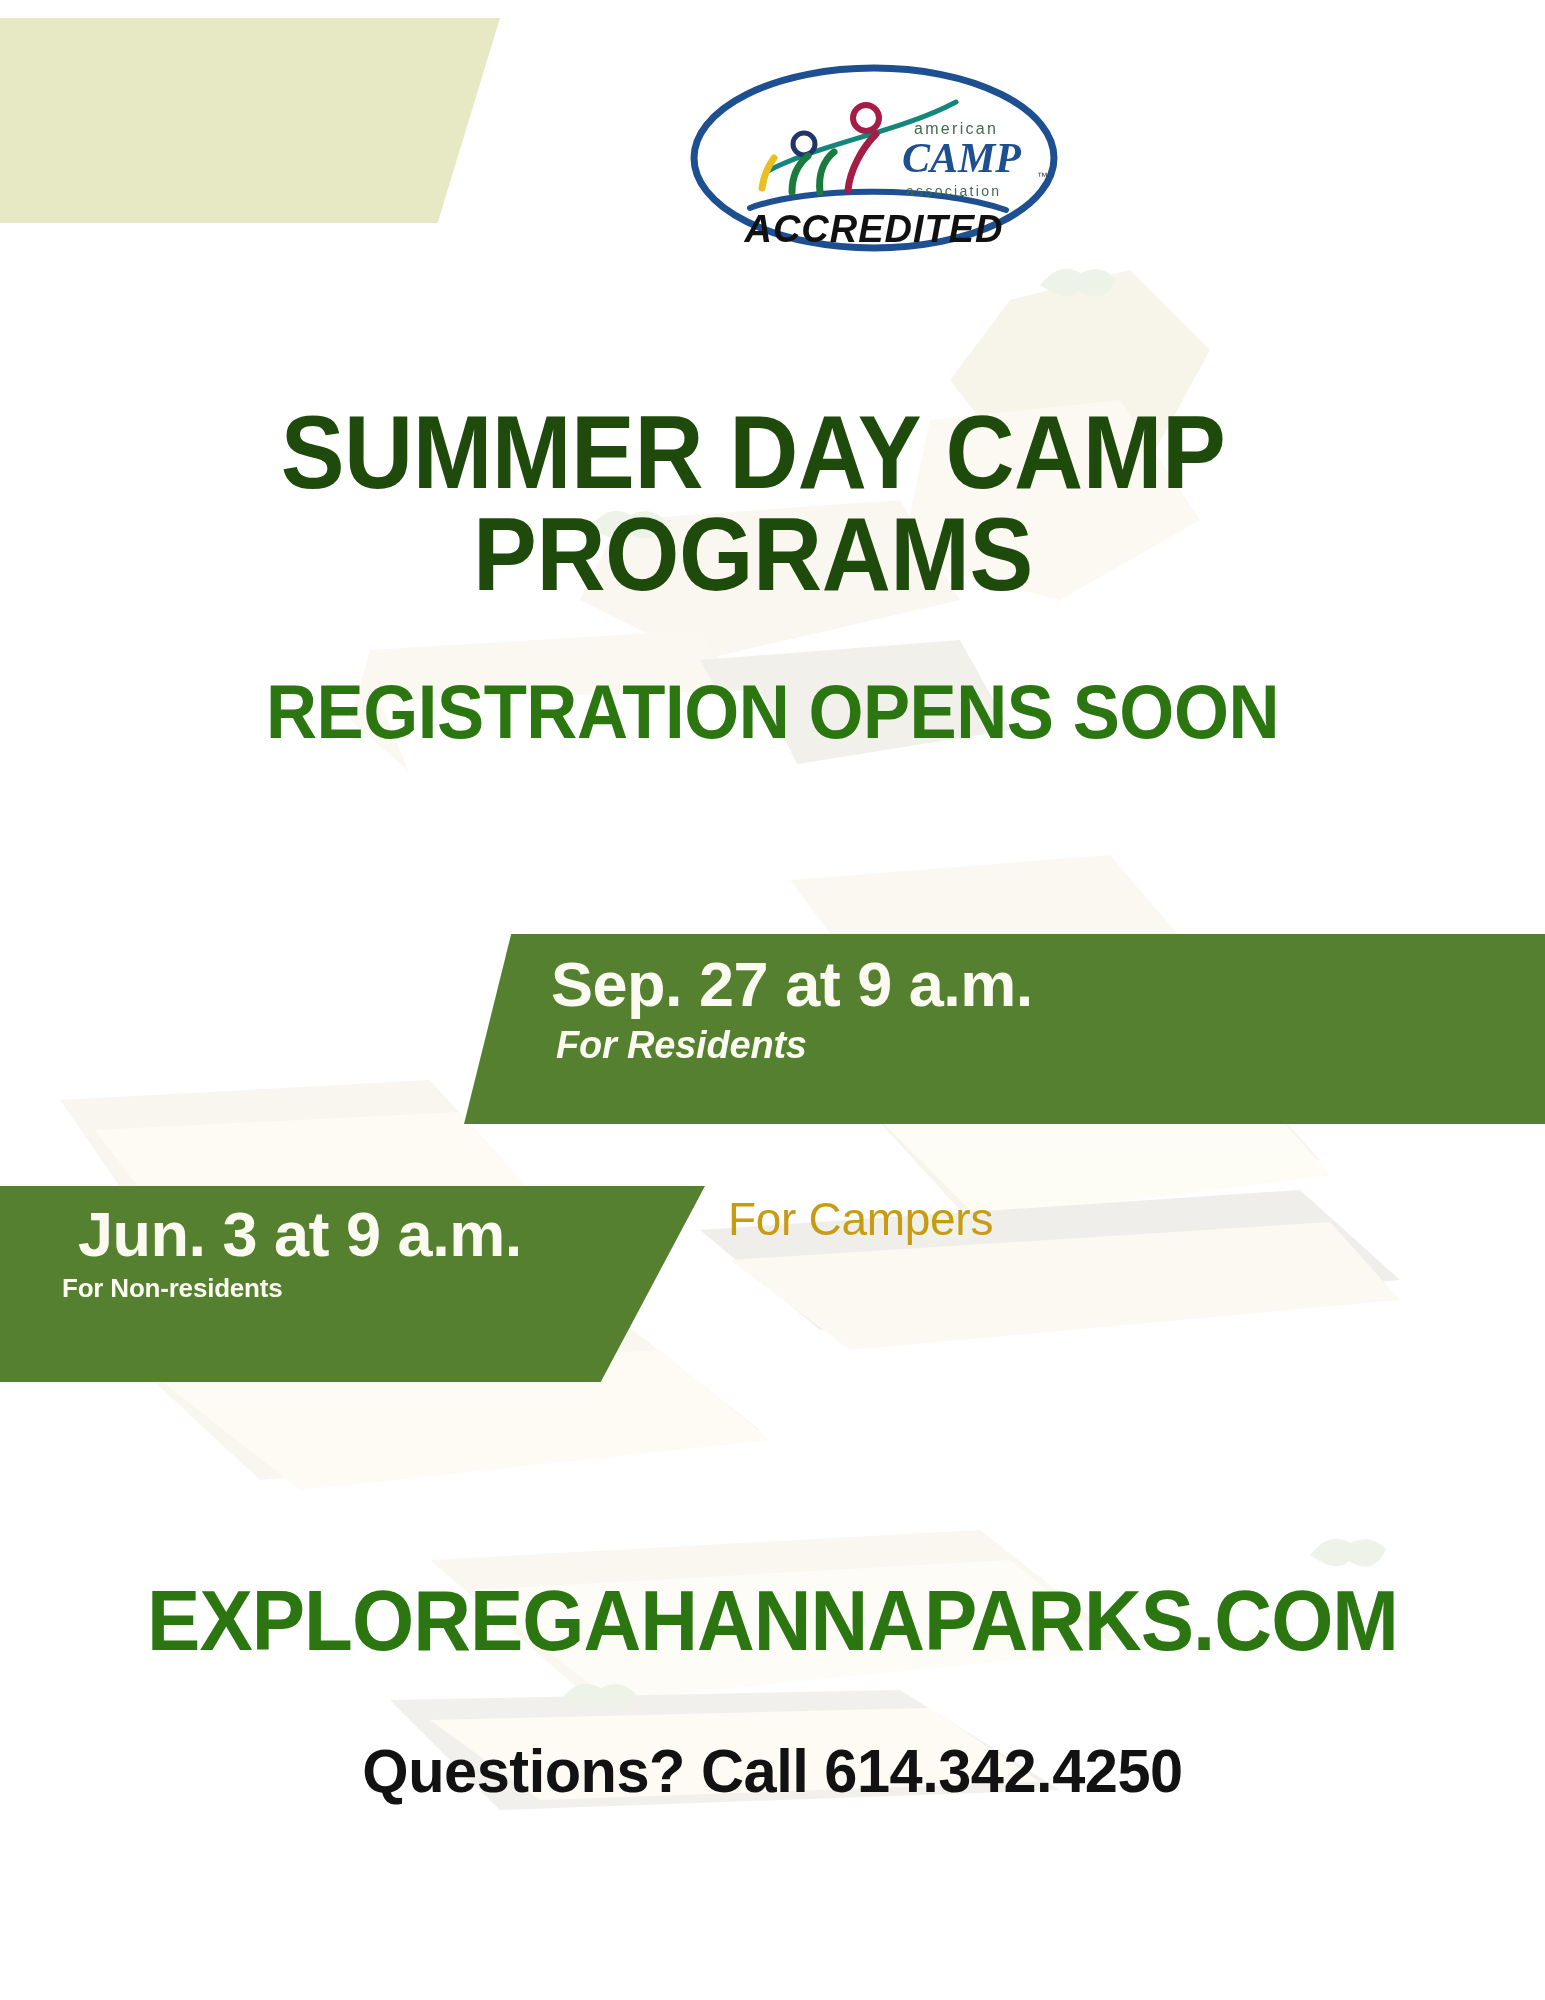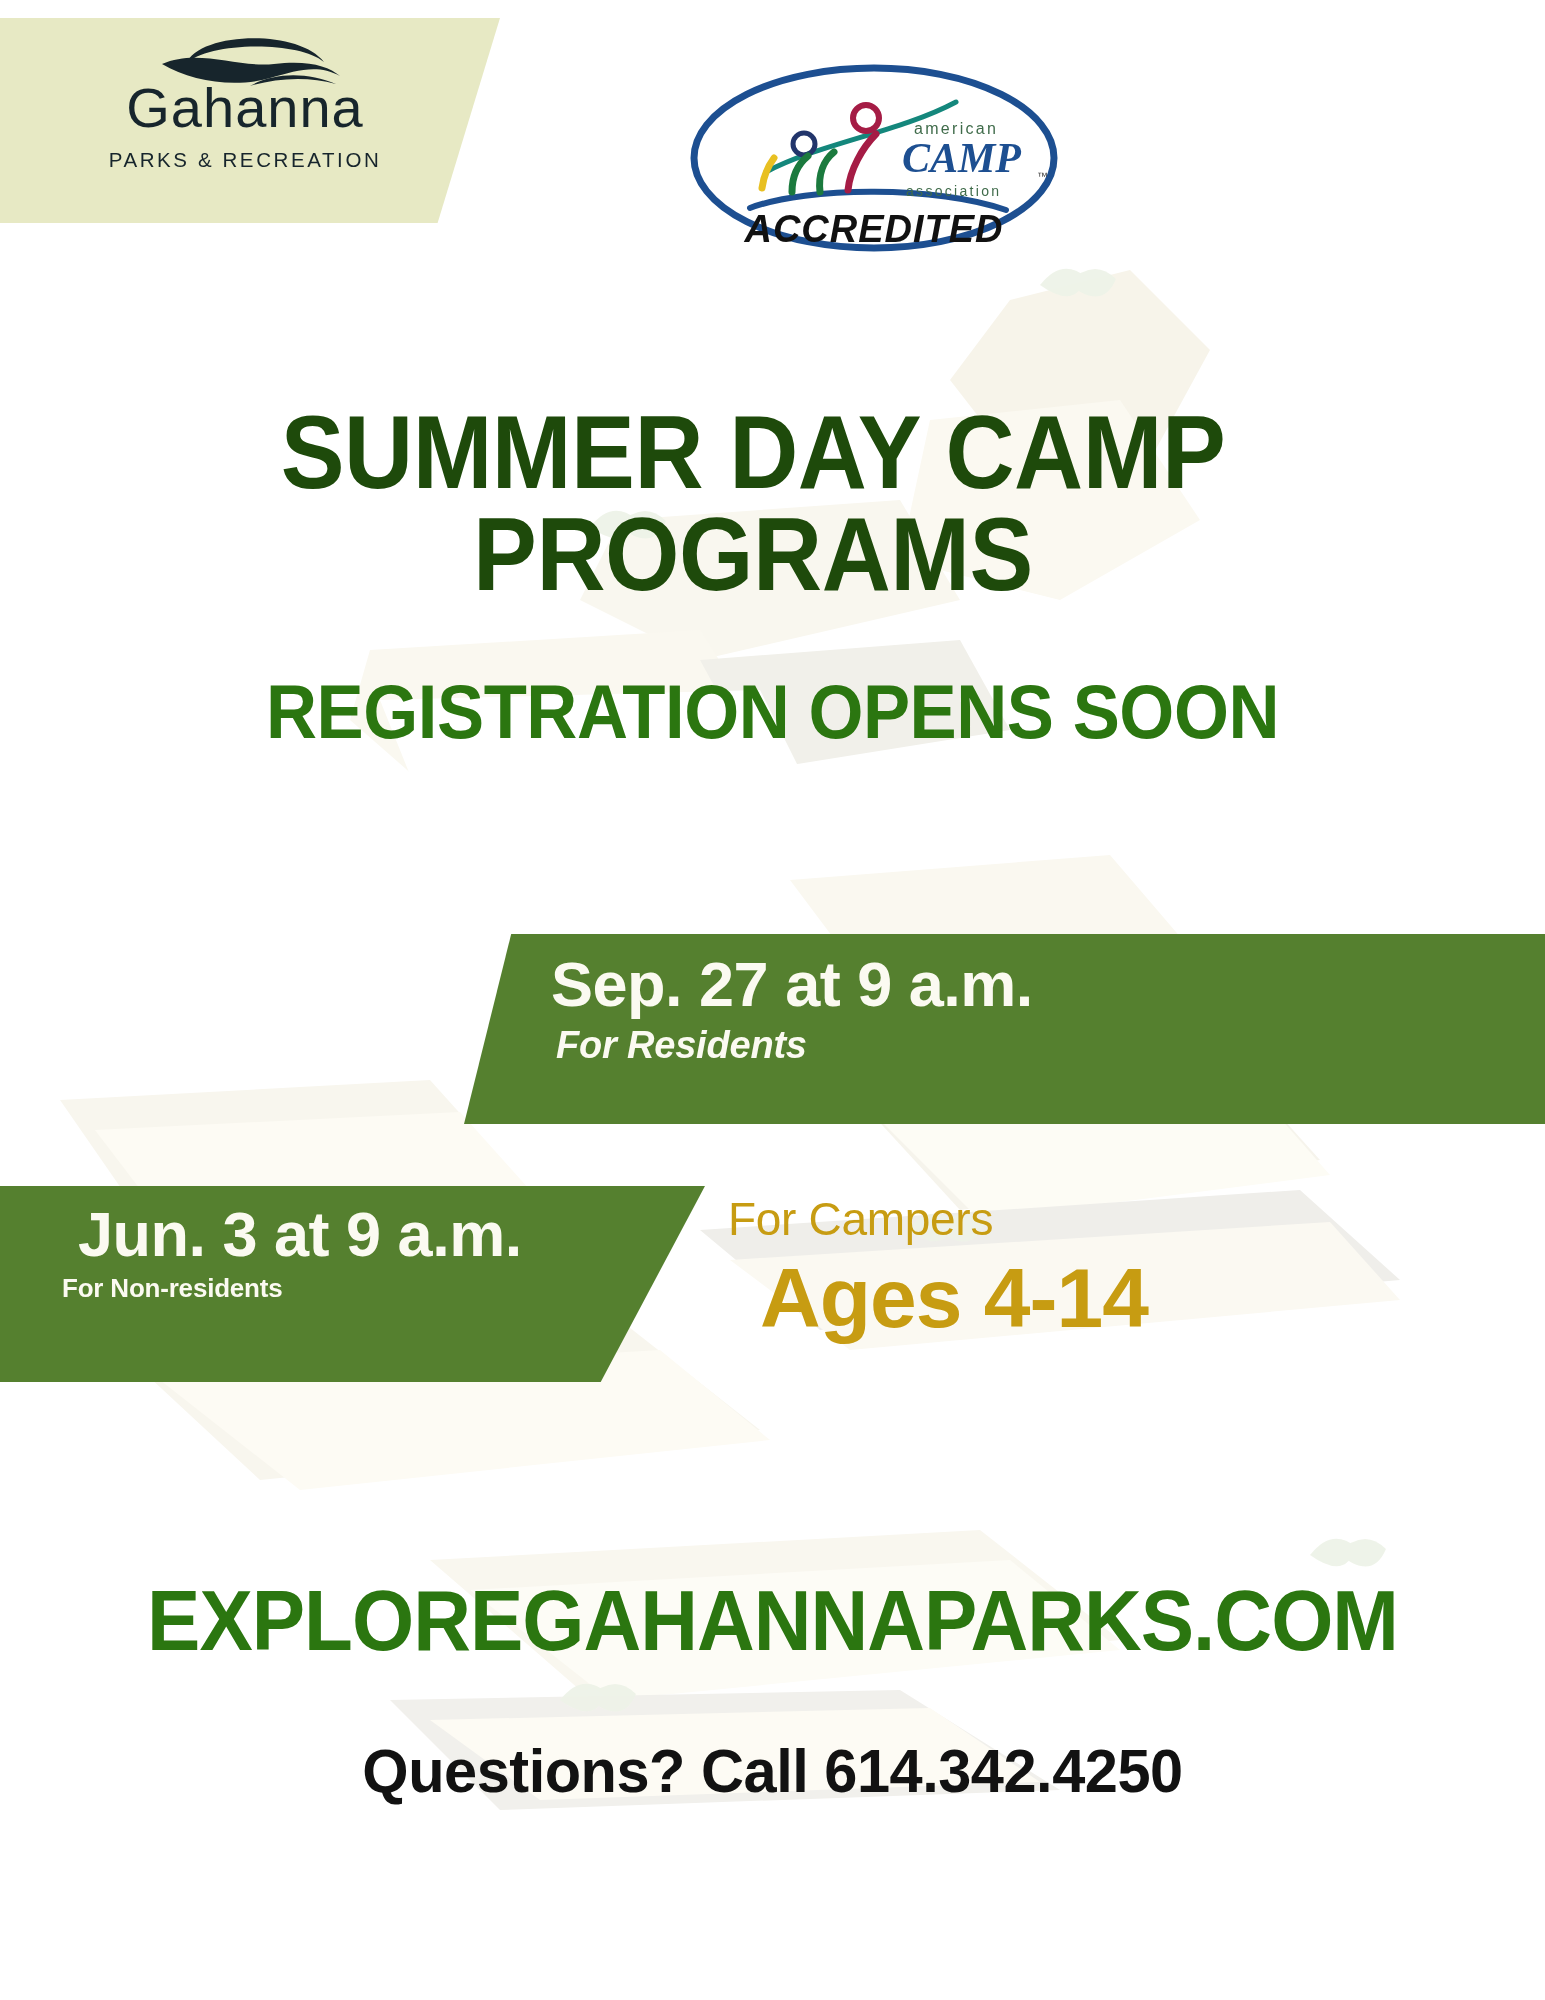--- a/index.html
+++ b/index.html
@@ -288,29 +288,20 @@
         <path d="M1338 1553 q26 -26 48 -4 q-14 33 -48 4 z"></path>
         <path d="M560 1700 q22 -28 46 -8 q-10 34 -46 8 z"></path>
         <path d="M588 1698 q26 -26 48 -4 q-14 33 -48 4 z"></path>
         <path d="M100 1330 q22 -28 46 -8 q-10 34 -46 8 z"></path>
         <path d="M128 1328 q26 -26 48 -4 q-14 33 -48 4 z"></path>
       </g>
     </g>
   </svg>
 
   <div class="logo-plate"></div>
-  <div class="logo-inner">
-    <svg class="logo-swoosh" viewBox="0 0 185 62" xmlns="http://www.w3.org/2000/svg">
-      <path d="M28 36 C40 4, 140 0, 166 34 C140 12, 48 14, 28 36 Z" fill="#17252c"></path>
-      <path d="M4 36 C40 20, 80 40, 116 36 C150 32, 170 38, 182 48 C160 36, 140 42, 112 50 C78 60, 34 54, 4 36 Z" fill="#17252c"></path>
-      <path d="M92 58 C116 44, 150 44, 178 56 C150 48, 118 50, 92 58 Z" fill="#17252c"></path>
-    </svg>
-    <div class="logo-word">Gahanna</div>
-    <div class="logo-sub">PARKS &amp; RECREATION</div>
-  </div>
 
   <svg class="aca" viewBox="0 0 372 196" xmlns="http://www.w3.org/2000/svg">
 
     <ellipse cx="186" cy="98" rx="180" ry="90" fill="none" stroke="#1d4f91" stroke-width="7"></ellipse>
 
     <path d="M62 148 C120 126, 250 126, 318 150" fill="none" stroke="#1d4f91" stroke-width="6" stroke-linecap="round"></path>
 
     <path d="M78 112 C130 84, 212 72, 268 42" fill="none" stroke="#14877c" stroke-width="5" stroke-linecap="round"></path>
 
     <circle cx="116" cy="84" r="11" fill="none" stroke="#22356b" stroke-width="5"></circle>
@@ -337,18 +328,17 @@
 
   <div class="banner banner-res"></div>
   <div class="ban-text res-date">Sep. 27 at 9 a.m.</div>
   <div class="ban-text res-who">For Residents</div>
 
   <div class="banner banner-nonres"></div>
   <div class="ban-text non-date">Jun. 3 at 9 a.m.</div>
   <div class="ban-text non-who">For Non-residents</div>
 
   <div class="campers">For Campers</div>
-  <div class="ages">Ages 4-14</div>
 
   <div class="site">EXPLOREGAHANNAPARKS.COM</div>
   <div class="phone">Questions? Call 614.342.4250</div>
 
 </div>
 
 </body></html>

